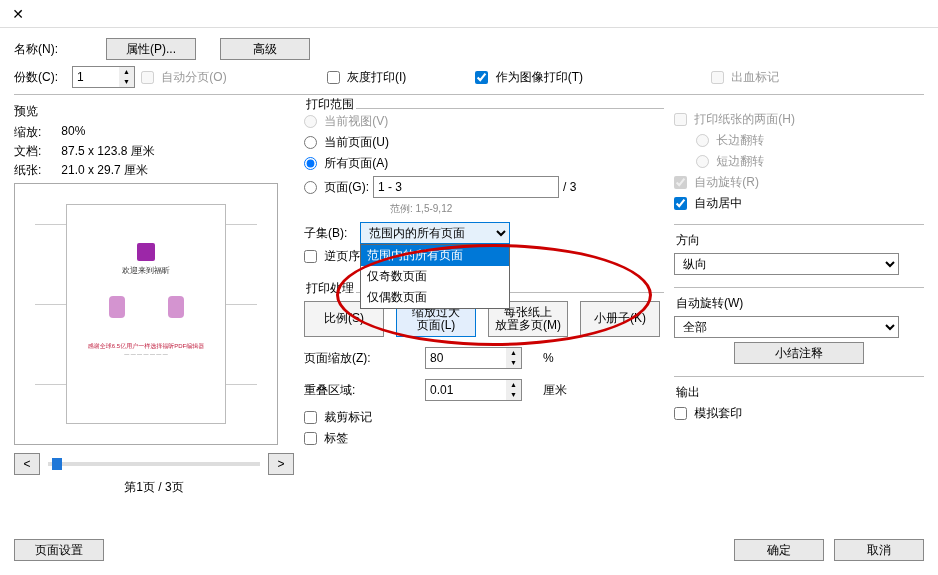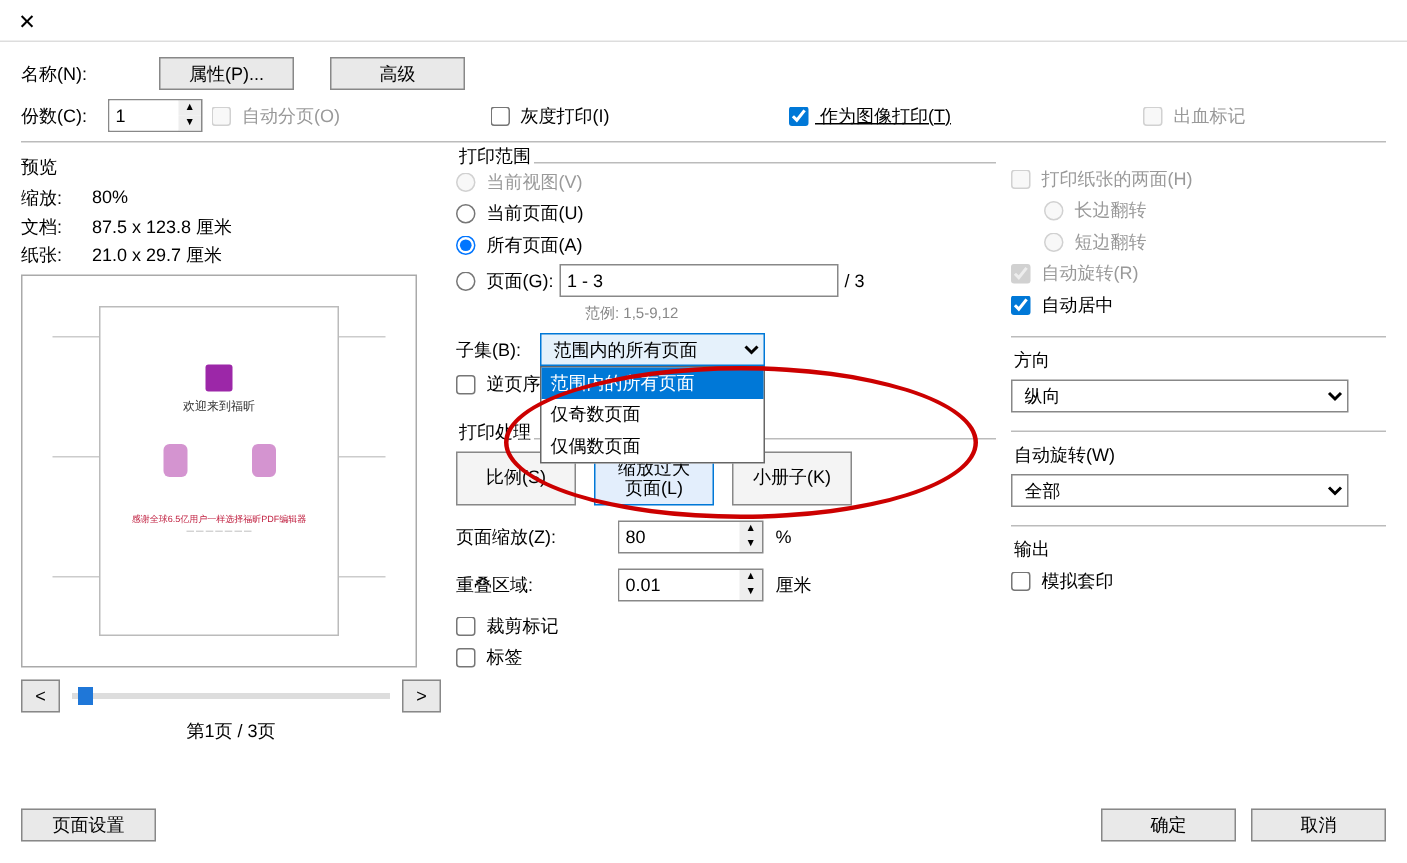--- a/index.html
+++ b/index.html
@@ -47,21 +47,21 @@
 .pages-input { width:186px; }
 .example { color:#888; font-size:10px; margin-left:86px; margin-top:2px;}
 .subset-select { width: 150px; background:#e5f1fb; border:1px solid #0078d7; color:#000;}
 .subset-open { position:absolute; border:1px solid #666; background:#fff; z-index:5; width:150px; }
 .subset-open .item { padding:2px 6px; }
 .subset-open .item.sel { background:#0078d7; color:#fff;}
 .ellipse { position:absolute; border:3px solid #c00; border-radius:50%; width: 316px; height: 102px; left: 336px; top: 216px; pointer-events:none; z-index:8;}
 .tabs { display:flex; gap:12px; margin-top:8px;}
 .tab { border:1px solid #888; background:#f4f4f4; width:80px; height:36px; display:flex; flex-direction:column; align-items:center; justify-content:center; text-align:center; line-height:1.1; cursor:pointer;}
 .tab.active { background:#e3eefc; border-color:#0078d7;}
-.scale-row { display:flex; align-items:center; gap:8px; margin-top:10px;}
+.scale-row { display:flex; align-items:center; gap:21px; margin-top:10px;}
 .spin { display:inline-flex; align-items:center; border:1px solid #888; height:22px; }
 .spin input { border:none; width:80px; height:20px; }
 .spin .arrows { display:flex; flex-direction:column; width:15px; height:20px;}
 .spin .arrows span{ flex:1; text-align:center; font-size:7px; line-height:10px; background:#eee; cursor:pointer;}
 .right-box { border-top:1px solid #bbb; padding-top:8px; margin-bottom:12px;}
 .right-box .hdr{ background:#fff; margin-top:-16px; display:inline-block; padding:0 2px;}
 .indent { margin-left:22px; }
 .orient-select { width:225px; }
 .footer { position:absolute; bottom:14px; left:14px; right:14px; display:flex; align-items:center;}
 .footer .spacer{flex:1;}
@@ -89,21 +89,21 @@
     <span class="label"><span>份数(C):</span></span>
     <div class="spin">
         <input type="text" style="width: 46px;" value="1">
         <div class="arrows">
           <span>▲</span>
           <span>▼</span>
         </div>
       </div>
     <label class="disabled" style="margin-left:6px;"><input type="checkbox" disabled="" style=""> <span>自动分页(O)</span></label>
     <label style="margin-left:100px;"><input type="checkbox" style=""> <span>灰度打印(I)</span></label>
-    <label style="margin-left:120px;text-decoration:underline;"><input type="checkbox" class="chk-blue" checked="" style=""> <span>作为图像打印(T)</span></label>
+    <label style="margin-left:69px;"><input type="checkbox" class="chk-blue" checked="" style=""> <span>作为图像打印(T)</span></label>
     <label class="disabled" style="margin-left:128px;"><input type="checkbox" disabled="" style=""> <span>出血标记</span></label>
   </div>
 
   <div class="hr"></div>
 
   <div class="main">
     <div class="col-preview">
       <div class="section-title">预览</div>
       <div class="preview-info">
           <span>缩放:</span>
@@ -179,20 +179,22 @@
           </div>
       </div>
 
       <div class="group-frame" style="margin-top:22px;">
         <span class="g-title">打印处理</span>
         <div class="g-line"></div>
         <div class="tabs">
           <div class="tab">比例(S)</div>
           <div class="tab active" style="white-space:pre;">缩放过大
 页面(L)</div>
+          <div class="tab" style="white-space:pre;">每张纸上
+放置多页(M)</div>
           <div class="tab">小册子(K)</div>
         </div>
         <div class="scale-row">
           <span style="width:100px;">页面缩放(Z):</span>
           <div class="spin">
               <input type="text" value="80" style="">
               <div class="arrows">
                 <span>▲</span>
                 <span>▼</span>
               </div>
@@ -241,20 +243,23 @@
         <div class="opt-row">
             <select class="orient-select"><option>纵向</option></select>
           </div>
       </div>
 
       <div class="right-box">
         <span class="hdr">自动旋转(W)</span>
         <div class="opt-row">
             <select class="orient-select"><option>全部</option></select>
           </div>
+        <div class="opt-row" style="justify-content:center;">
+            <button class="btn" style="width:130px;">小结注释</button>
+          </div>
       </div>
 
       <div class="right-box">
         <span class="hdr">输出</span>
         <div class="opt-row">
             <label><input type="checkbox" style=""> <span>模拟套印</span></label>
           </div>
       </div>
     </div>
   </div>

